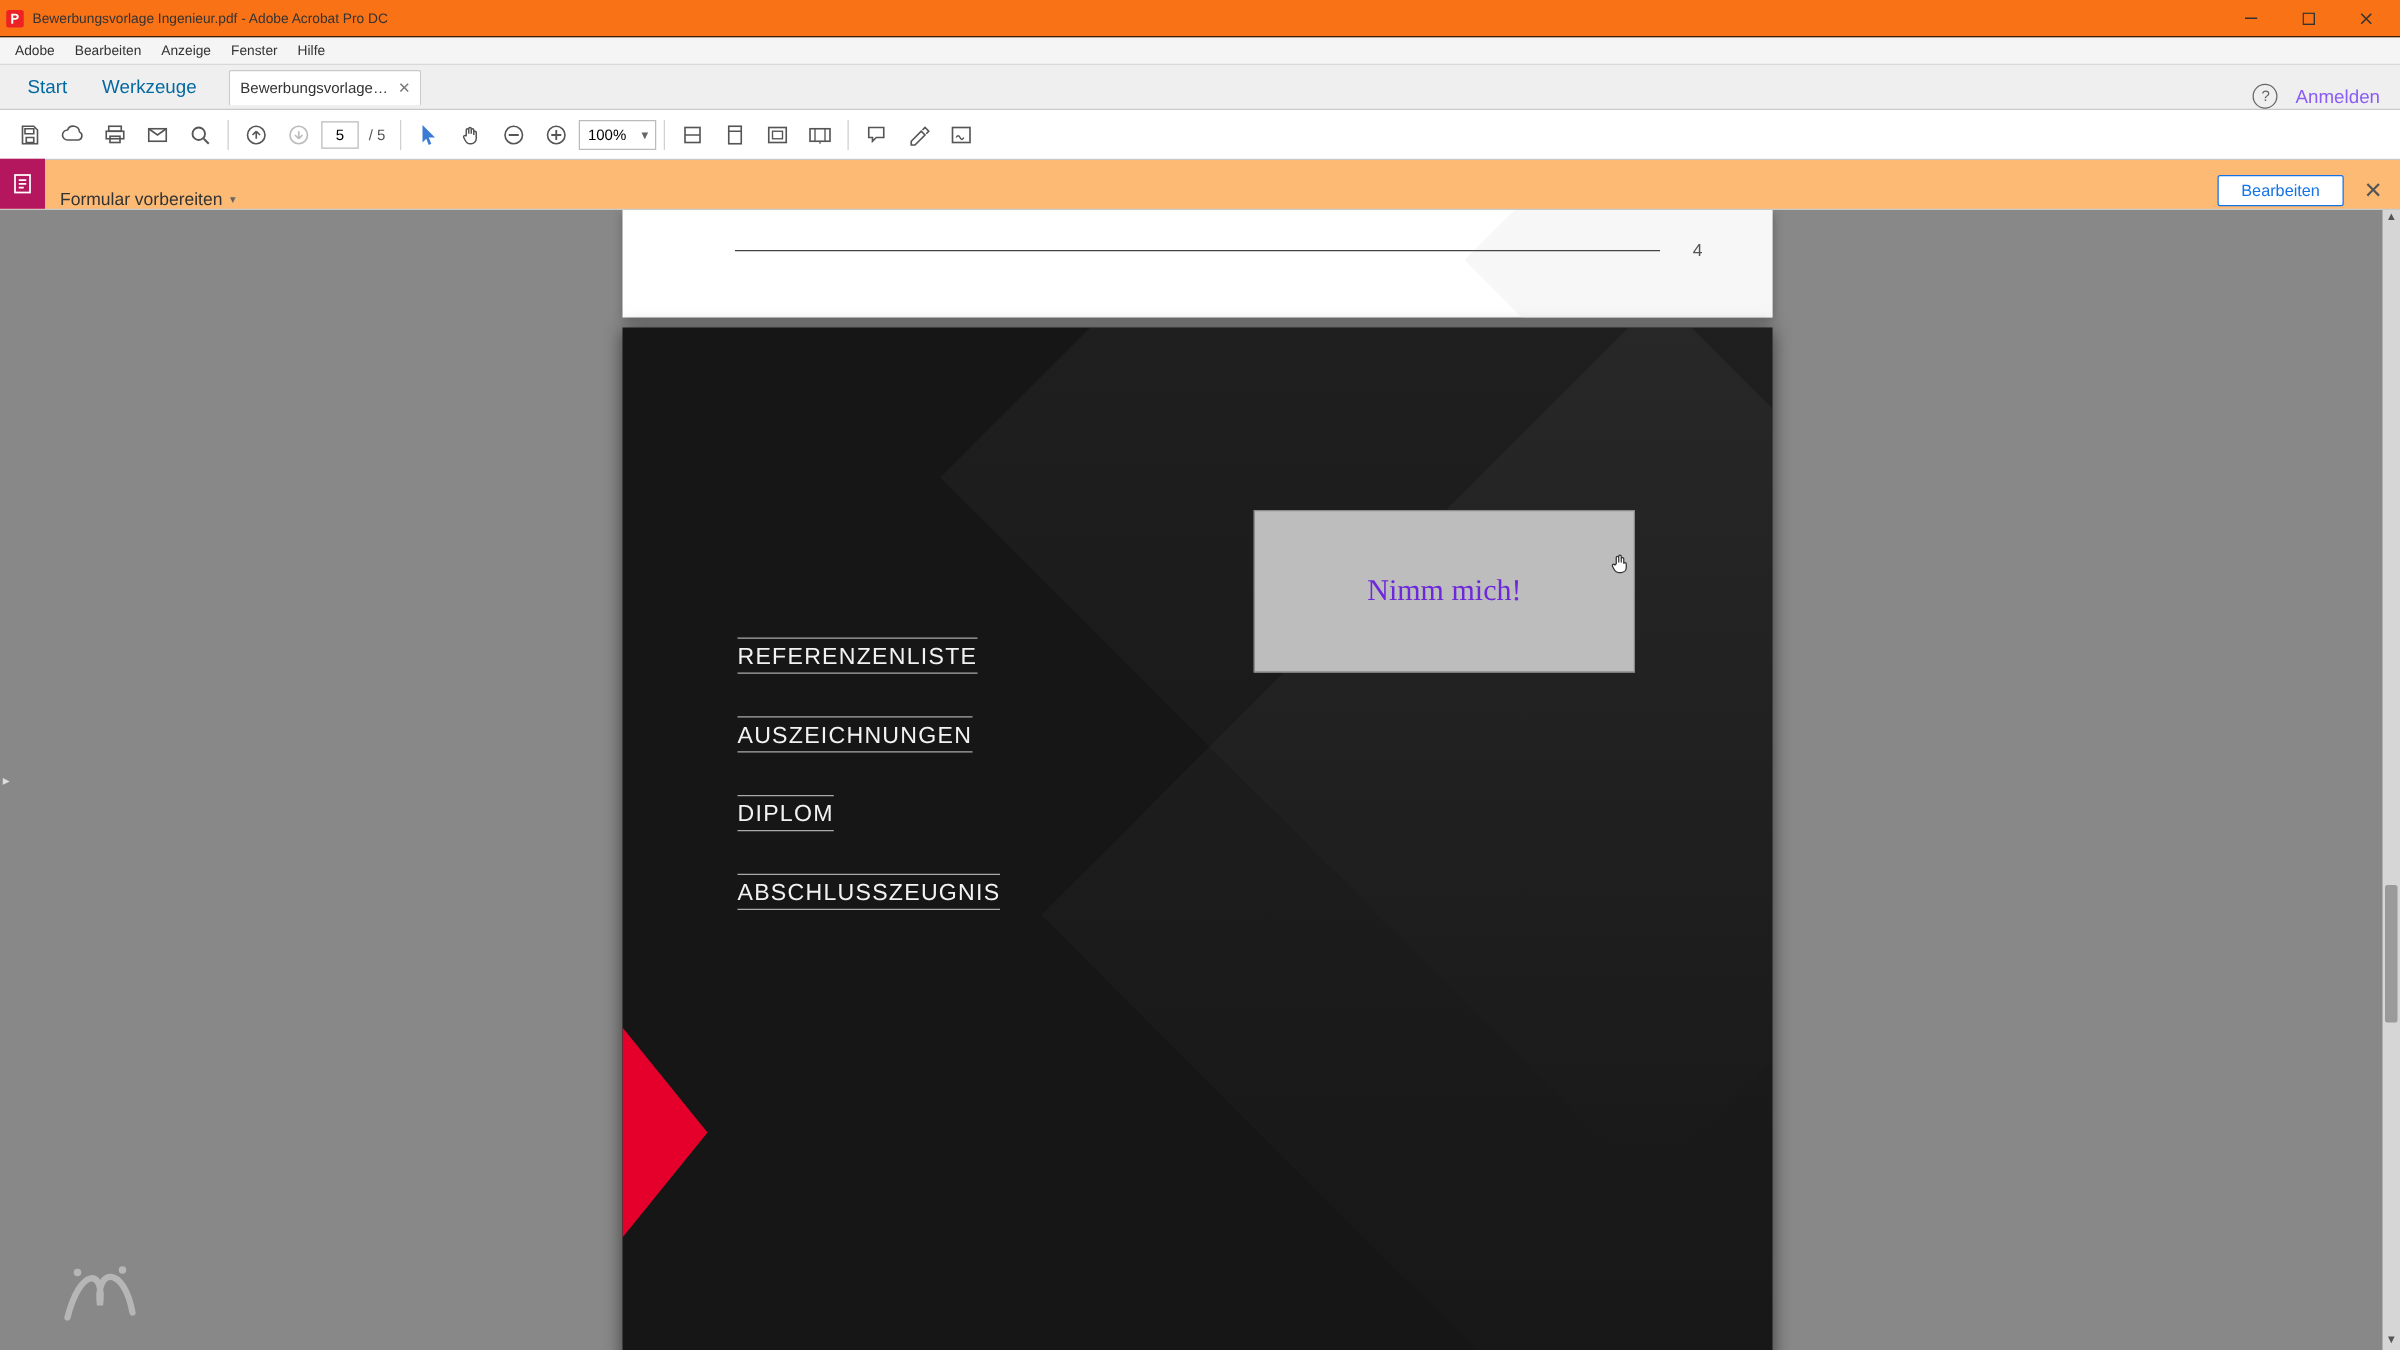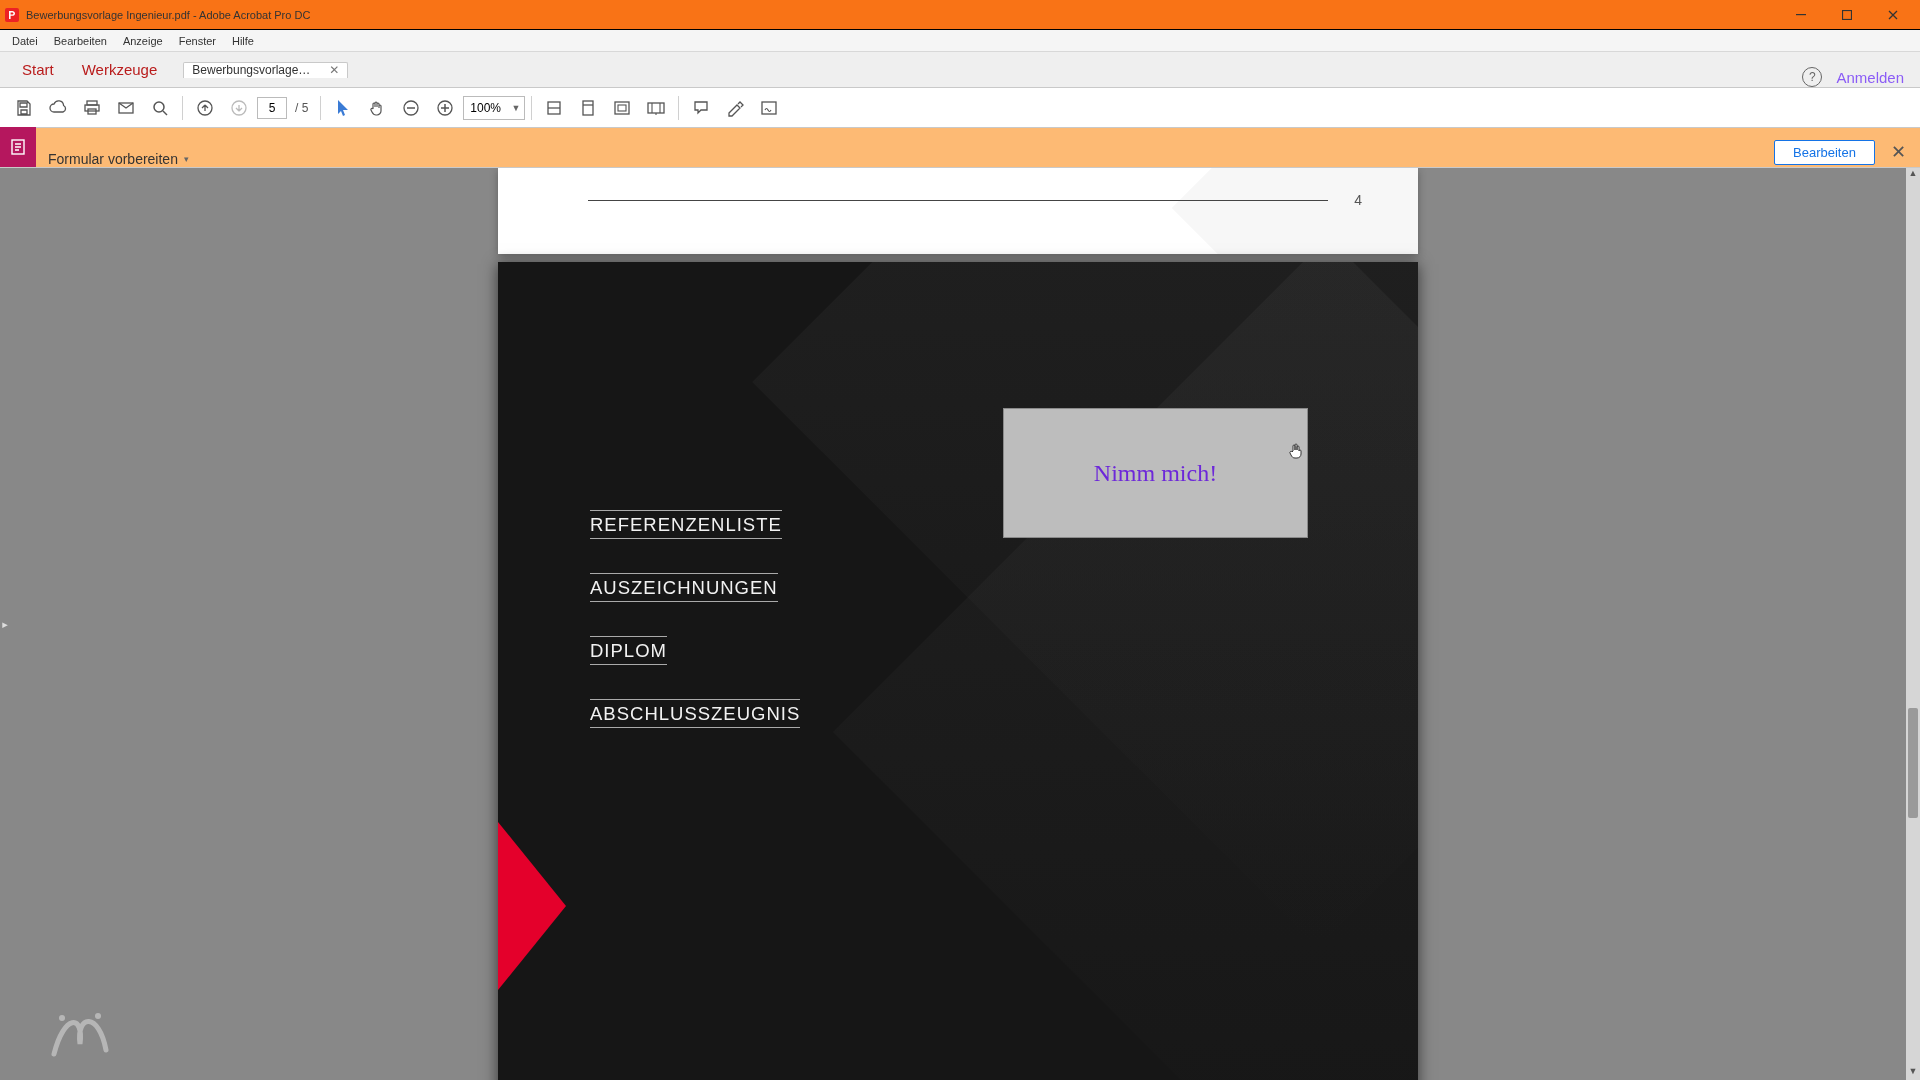--- a/index.html
+++ b/index.html
@@ -60,34 +60,34 @@
       background: #efefef;
       border-bottom: 1px solid #c9c9c9;
       display: flex;
       align-items: flex-end;
       padding: 0 8px;
     }
     .tabs-left { display: flex; align-items: center; height: 100%; }
     .tab-start, .tab-werkzeuge {
       padding: 8px 14px;
       font-size: 15px;
-      color: #b91c1c;
+      color: #0369a1;
       font-weight: 400;
     }
     .tab-doc {
       margin-left: 12px;
       background: #fff;
       border: 1px solid #c9c9c9;
       border-bottom: none;
       border-radius: 2px 2px 0 0;
-      height: 16px;
+      height: 28px;
       padding: 4px 8px;
       display: flex;
       align-items: center;
-      gap: 19px;
+      gap: 8px;
       font-size: 12px;
       color: #333;
     }
     .tab-doc .tab-close {
       font-size: 12px;
       color: #777;
     }
     .tabs-spacer { flex: 1; }
     .tabs-right {
       display: flex;
@@ -352,21 +352,21 @@
       </div>
     <div class="wc close">
         <svg width="10" height="10" viewBox="0 0 10 10">
           <path d="M1 1l8 8M9 1l-8 8" stroke="#333" stroke-width="1.3"></path>
         </svg>
       </div>
   </div>
 </div>
 
 <div class="menubar">
-  <span class="menu-item">Datei</span>
+  <span class="menu-item">Adobe</span>
   <span class="menu-item">Bearbeiten</span>
   <span class="menu-item">Anzeige</span>
   <span class="menu-item">Fenster</span>
   <span class="menu-item">Hilfe</span>
 </div>
 
 <div class="tabs-row">
   <div class="tabs-left">
     <div class="tab-start">Start</div>
     <div class="tab-werkzeuge">Werkzeuge</div>

